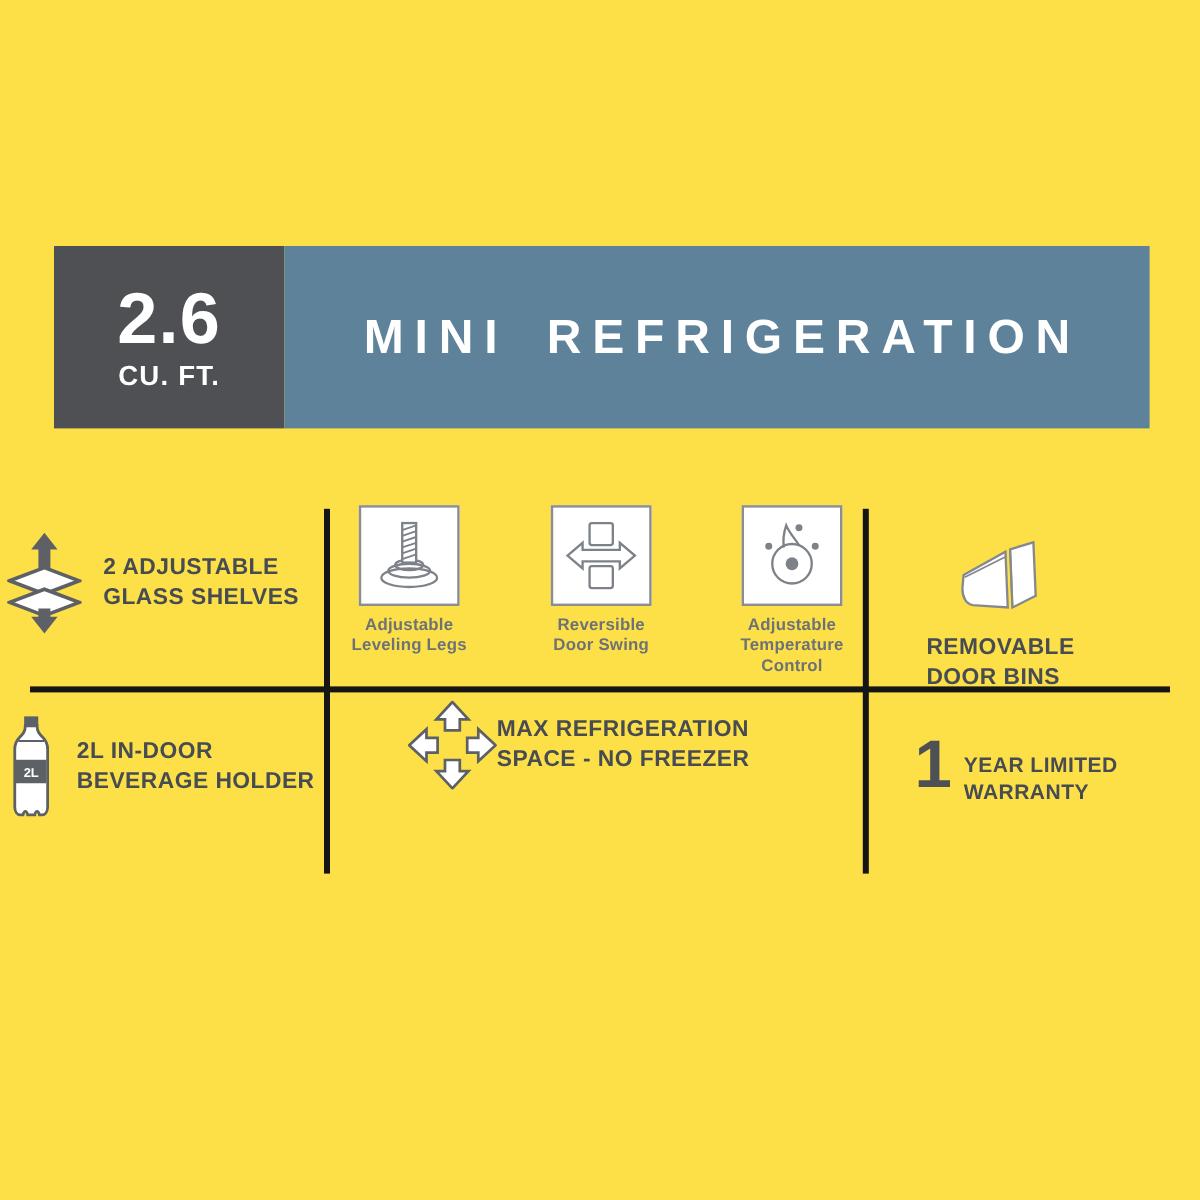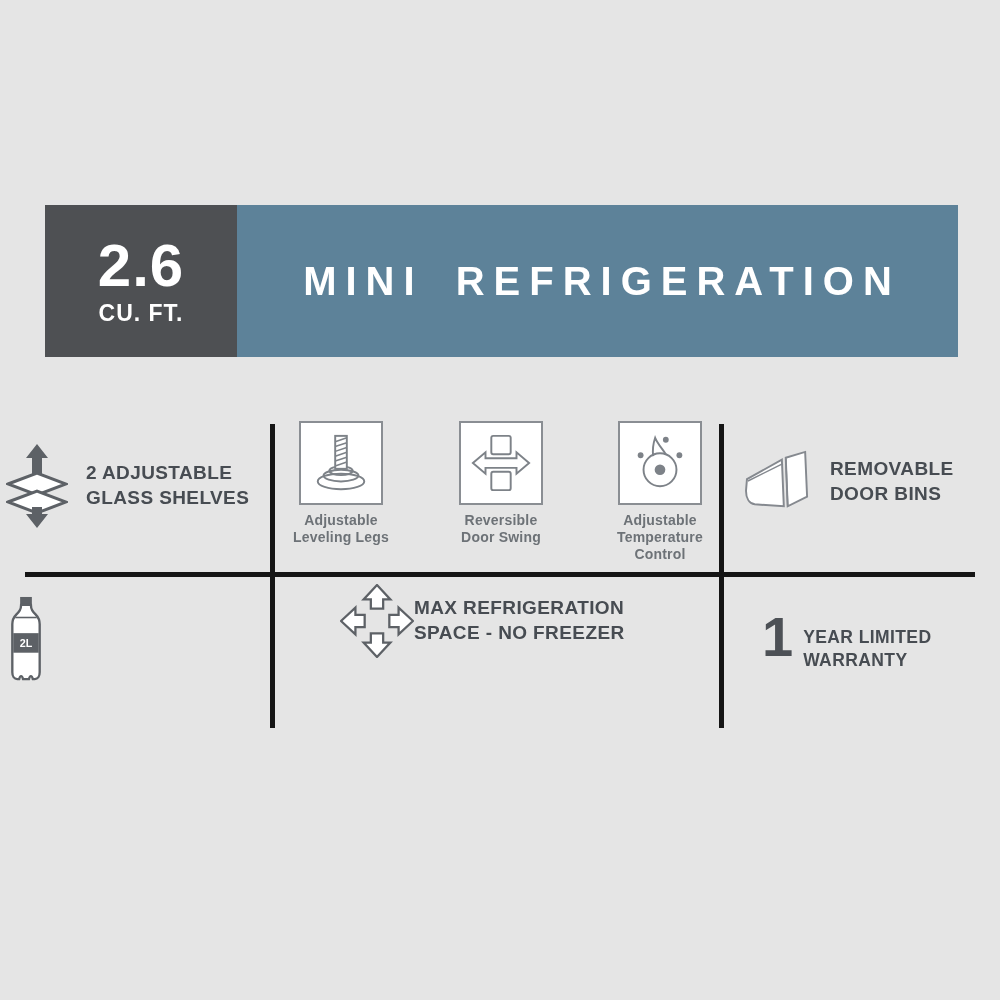--- a/index.html
+++ b/index.html
@@ -1,17 +1,17 @@
 <!DOCTYPE html>
 <html><head>
 <meta charset="utf-8">
 <style>
   * { margin: 0; padding: 0; box-sizing: border-box; }
   html, body { width: 1000px; height: 1000px; background: #ffffff; font-family: "Liberation Sans", sans-serif; }
-  .page { position: relative; width: 1000px; height: 1000px; background: #e5e5e5; overflow: hidden; }
+  .page { position: relative; width: 1000px; height: 1000px; background: #fde047; overflow: hidden; }
 
   
   .banner { position: absolute; left: 45px; top: 205px; width: 913px; height: 152px; display: flex; }
   .capacity-box { width: 192px; height: 100%; background: #4e5053; display: flex; flex-direction: column; align-items: center; justify-content: center; color: #fff; }
   .capacity-value { font-size: 60px; font-weight: bold; line-height: 1; letter-spacing: 1px; }
   .capacity-unit { font-size: 23px; font-weight: bold; letter-spacing: 1px; margin-top: 4px; }
   .title-box { flex: 1; height: 100%; background: #5d8299; display: flex; align-items: center; justify-content: center; }
   .banner-title { color: #fff; font-size: 40px; font-weight: bold; letter-spacing: 9px; word-spacing: 12px; padding-left: 9px; white-space: nowrap; }
 
   
@@ -19,21 +19,21 @@
   .v-line { position: absolute; top: 424px; width: 5px; height: 304px; background: #151515; }
   .v-line-1 { left: 270px; }
   .v-line-2 { left: 719px; }
 
   
   .feature { position: absolute; display: flex; align-items: center; }
   .pre { white-space: pre-line; }
   .feature-label { font-size: 19px; font-weight: bold; color: #474c52; line-height: 1.3; letter-spacing: 0.4px; }
 
   .f-shelves { left: 6px; top: 444px; gap: 18px; }
-  .f-doorbins { left: 740px; top: 450px; gap: 14px; }
+  .f-doorbins { left: 772px; top: 450px; gap: 14px; flex-direction: column; }
   .f-beverage { left: 6px; top: 596px; gap: 18px; }
   .f-maxspace { left: 340px; top: 584px; }
   .f-warranty { left: 762px; top: 610px; gap: 10px; align-items: flex-start; }
   .warranty-number { font-size: 56px; font-weight: bold; color: #4d5156; line-height: 0.95; }
   .warranty-label { margin-top: 16px; font-size: 17.5px; }
 
   
   .icon-box { position: absolute; top: 421px; width: 84px; height: 84px; border: 2px solid #8a8e93; background: #fff; display: flex; align-items: center; justify-content: center; }
   .box-1 { left: 299px; } .box-2 { left: 459px; } .box-3 { left: 618px; }
   .box-caption { position: absolute; top: 512px; width: 160px; text-align: center; font-size: 14px; font-weight: bold; color: #6d7277; line-height: 1.2; letter-spacing: 0.2px; }
@@ -136,20 +136,22 @@
   <div class="feature f-beverage">
     <span>
       <svg width="40" height="88" viewBox="0 0 40 90">
         <rect x="14" y="1" width="12" height="8" fill="#5d6166"></rect>
         <path d="M 15 9 C 15 14 13 16 10 19 C 7 22 6 25 6 29 L 6 78 C 6 82 8 85 11 85 L 13 85 C 14 81 16 81 17 85 L 23 85 C 24 81 26 81 27 85 L 29 85 C 32 85 34 82 34 78 L 34 29 C 34 25 33 22 30 19 C 27 16 25 14 25 9 Z" fill="#ffffff" stroke="#5d6166" stroke-width="2.4"></path>
         <path d="M 9 22 L 31 22" stroke="#5d6166" stroke-width="1.6" fill="none"></path>
         <rect x="7" y="38" width="26" height="20" fill="#5d6166"></rect>
         <text x="20" y="52.5" text-anchor="middle" font-family="Liberation Sans, sans-serif" font-size="11" font-weight="bold" fill="#ffffff">2L</text>
       </svg>
     </span>
+    <div class="feature-label pre">2L IN-DOOR
+BEVERAGE HOLDER</div>
   </div>
 
   <div class="feature f-maxspace">
     <span>
       <svg width="74" height="74" viewBox="0 0 72 72">
         <polygon points="36,1 23,15 30,15 30,24 42,24 42,15 49,15" fill="#ffffff" stroke="#5d6166" stroke-width="2.2"></polygon>
         <polygon points="36,71 23,57 30,57 30,48 42,48 42,57 49,57" fill="#ffffff" stroke="#5d6166" stroke-width="2.2"></polygon>
         <polygon points="1,36 15,23 15,30 24,30 24,42 15,42 15,49" fill="#ffffff" stroke="#5d6166" stroke-width="2.2"></polygon>
         <polygon points="71,36 57,23 57,30 48,30 48,42 57,42 57,49" fill="#ffffff" stroke="#5d6166" stroke-width="2.2"></polygon>
       </svg>

